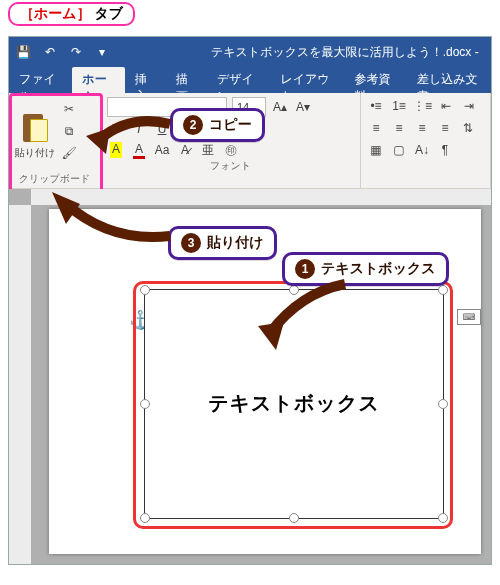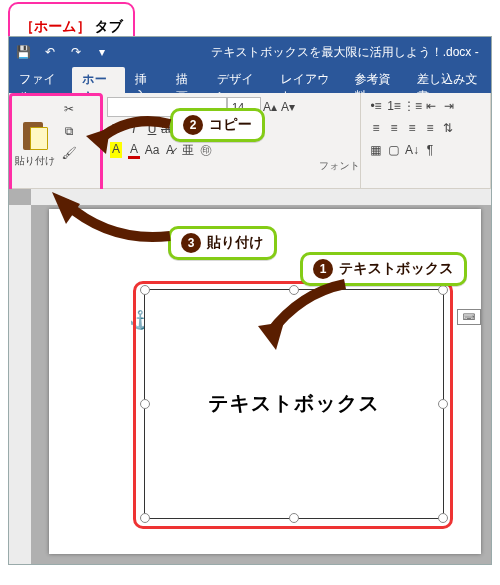--- a/index.html
+++ b/index.html
@@ -12,21 +12,21 @@
     overflow: hidden;
     position: relative;
   }
 
   
   .top-pill {
     position: absolute;
     left: 8px; top: 2px;
     border: 2px solid #ff2ea6;
     border-radius: 10px;
-    padding: 14px 10px;
+    padding: 1px 10px;
     background: #fff;
     font-weight: bold;
     font-size: 14px;
   }
   .top-pill .red { color: #d00; }
   .top-pill .blk { color: #000; }
 
   
   .word {
     position: absolute;
@@ -86,21 +86,21 @@
     position: relative;
     display: flex;
   }
   .group {
     border-right: 1px solid #d4d0c8;
     display: flex; flex-direction: column;
     position: relative;
   }
   .group-inner { flex: 1; display: flex; padding: 3px 4px 0 4px; gap: 2px; }
   .group-lbl {
-    font-size: 10px; color: #666; text-align: right;
+    font-size: 10px; color: #666; text-align: center;
     padding-bottom: 2px;
   }
   .big-btn {
     width: 44px; display: flex; flex-direction: column; align-items: center; justify-content: center;
     gap: 2px; font-size: 10px; color: #444; padding-top: 2px;
     cursor: pointer;
   }
   .clip-icon {
     width: 28px; height: 34px; position: relative;
   }
@@ -113,21 +113,21 @@
     background: #fff8c4; border: 1px solid #c2a300; border-radius: 1px;
   }
   .mini-col { display: flex; flex-direction: column; gap: 4px; padding-top: 4px; }
   .mini-btn {
     width: 20px; height: 18px; display: flex; align-items: center; justify-content: center;
     font-size: 12px; color: #444; cursor: pointer;
   }
 
   .font-group { flex: 1; min-width: 0; position: relative; }
   .font-rows { display: flex; flex-direction: column; gap: 3px; padding: 4px 6px 0 6px; }
-  .row { display: flex; align-items: center; }
+  .row { display: flex; gap: 5px; align-items: center; }
   .fake-combo {
     background: #fff; border: 1px solid #bbb; height: 20px;
     font-size: 11px; padding: 0 4px; display: flex; align-items: center; color: #333;
   }
   .btnlet {
     min-width: 18px; height: 18px; display: flex; align-items: center; justify-content: center;
     font-size: 12px; color: #444; cursor: pointer;
   }
   .para-group { width: 130px; }
   .para-rows { display:flex; flex-direction:column; gap:4px; padding:4px 6px 0 6px; }
@@ -172,21 +172,21 @@
     position:absolute; left:84px; top:72px; width:320px; height:248px;
     border:3px solid #e33; border-radius:10px; pointer-events:none;
   }
   .layout-flag {
     position:absolute; left:408px; top:100px; width:24px; height:16px;
     border:1px solid #888; background:#fff; font-size:9px; text-align:center; line-height:14px; color:#555;
   }
 
   
   .callout {
-    position:absolute; background:#fff; border:3px solid #84cc16; border-radius:10px;
+    position:absolute; background:#fff; border:3px solid #4c1d95; border-radius:10px;
     padding:4px 10px; font-weight:bold; font-size:14px; color:#2e1000; white-space:nowrap;
     box-shadow: 0 1px 0 rgba(0,0,0,.15);
   }
   .num { display:inline-block; width:20px; height:20px; border-radius:50%; background:#5a1e00; color:#fff; text-align:center; line-height:20px; font-size:12px; margin-right:6px; }
 
   svg.arrow { position:absolute; pointer-events:none; }
 </style>
 </head>
 <body>
 
@@ -233,20 +233,21 @@
               <span class="glyph">✂</span>
             </div>
           <div class="mini-btn">
               <span class="glyph">⧉</span>
             </div>
           <div class="mini-btn">
               <span class="glyph">🖌</span>
             </div>
         </div>
       </div>
+      <div class="group-lbl">クリップボード</div>
     </div>
 
     <div class="group font-group">
       <div class="font-rows">
         <div class="row">
           <div class="fake-combo" style="width:120px"></div>
           <div class="fake-combo" style="width:34px">
               <span>14</span>
             </div>
           <div class="btnlet">A▴</div>
@@ -336,21 +337,21 @@
   </div>
 
 </div>
 
 <div class="callout" style="left:170px; top:108px">
   <span class="num">2</span><span>コピー</span>
 </div>
 <div class="callout" style="left:168px; top:226px">
   <span class="num">3</span><span>貼り付け</span>
 </div>
-<div class="callout" style="left:300px; top:252px">
+<div class="callout" style="left:282px; top:252px">
   <span class="num">1</span><span>テキストボックス</span>
 </div>
 
 <svg class="arrow" style="left:80px;top:114px" width="100" height="60">
   <path d="M90 10 Q50 0 20 25" stroke="#5a1e00" stroke-width="10" fill="none"></path>
   <polygon points="6,22 30,14 26,40" fill="#5a1e00"></polygon>
 </svg>
 <svg class="arrow" style="left:40px;top:188px" width="140" height="60">
   <path d="M130 48 Q70 55 25 15" stroke="#5a1e00" stroke-width="10" fill="none"></path>
   <polygon points="12,4 40,16 26,36" fill="#5a1e00"></polygon>

